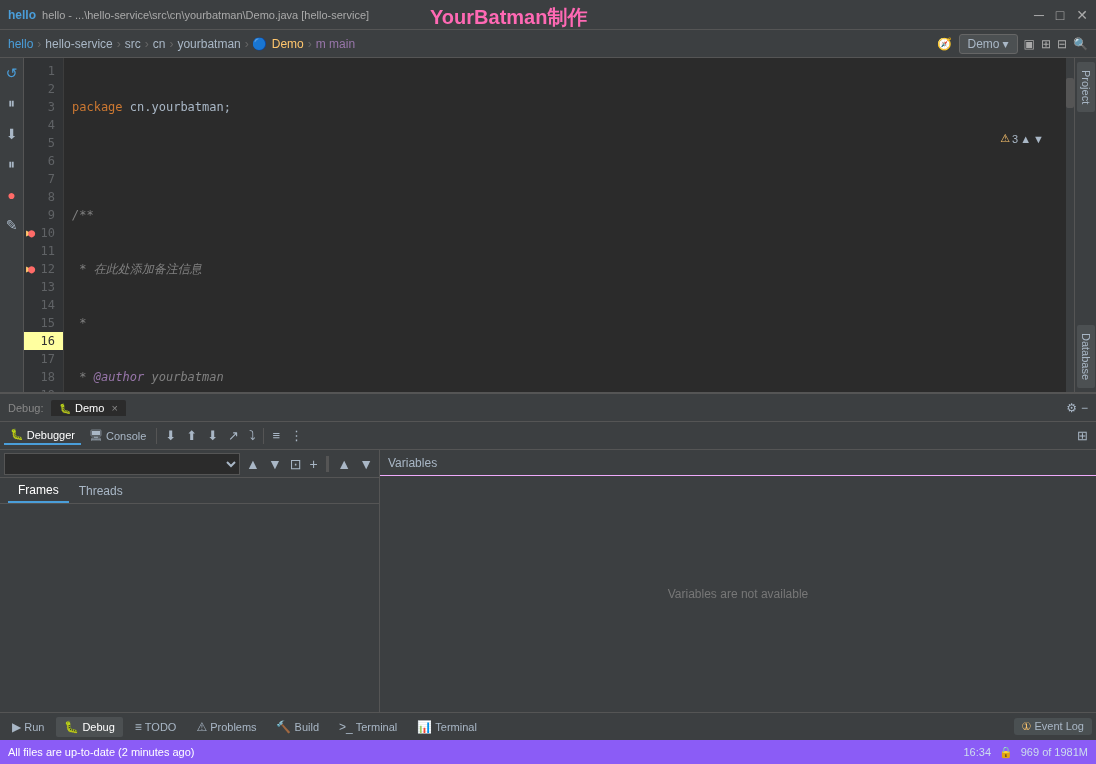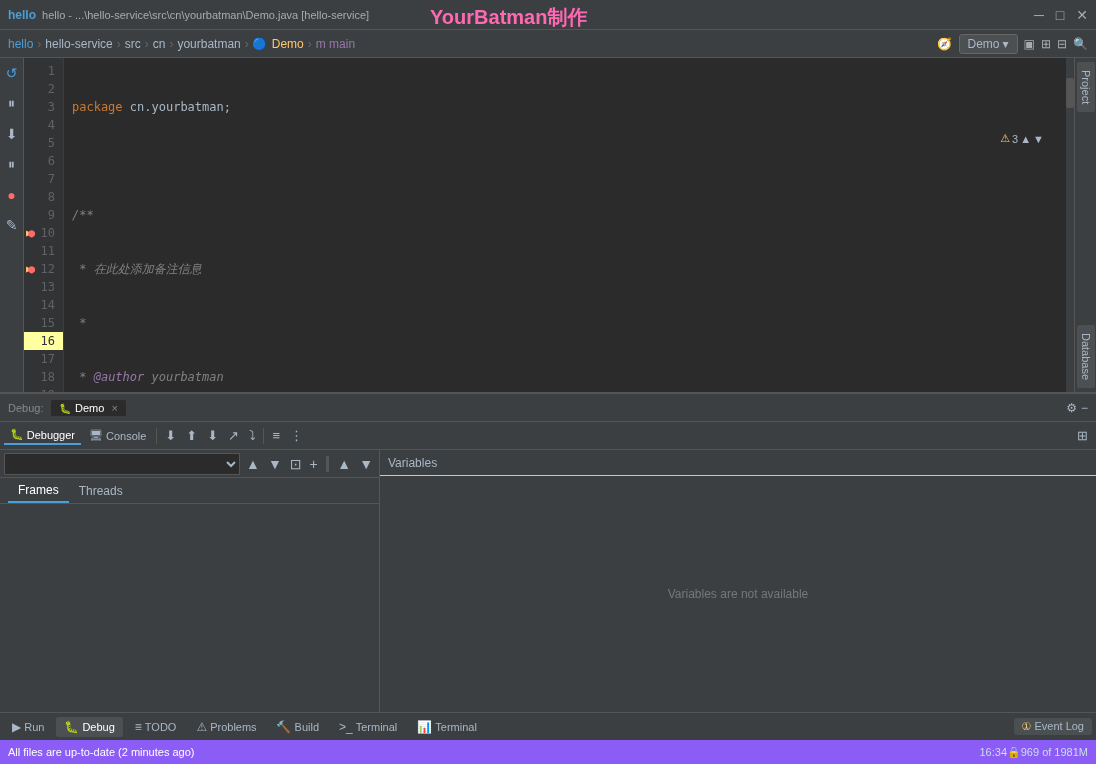--- a/index.html
+++ b/index.html
@@ -67,21 +67,21 @@
     #variables-empty { flex: 1; display: flex; align-items: center; justify-content: center; color: #777; font-size: 12px; }
 
     
     #debug-left-icons { width: 24px; background: #3c3f41; display: flex; flex-direction: column; align-items: center; padding: 4px 0; gap: 8px; border-right: 1px solid #555; }
     #debug-left-icons .icon { color: #a9b7c6; font-size: 14px; cursor: pointer; padding: 3px; }
     #debug-left-icons .icon.active { color: #4a9eda; }
 
     
     #statusbar { height: 24px; background: #8b5cf6; display: flex; align-items: center; padding: 0 8px; gap: 4px; }
     #statusbar .status-text { color: #fff; font-size: 11px; }
-    #statusbar-right { margin-left: auto; display: flex; }
+    #statusbar-right { margin-left: auto; display: flex; gap: 8px; }
     #statusbar-right span { color: #cde; font-size: 11px; }
 
     
     #bottom-toolbar { height: 28px; background: #3c3f41; display: flex; align-items: center; padding: 0 4px; gap: 4px; border-top: 1px solid #555; }
     .bottom-tab { display: flex; align-items: center; gap: 3px; padding: 3px 8px; color: #a9b7c6; font-size: 11px; cursor: pointer; border-radius: 2px; }
     .bottom-tab.active { background: #4c5052; color: #fff; }
     .bottom-tab .tab-icon { font-size: 12px; }
     #bottom-toolbar-right { margin-left: auto; }
     #event-log-btn { background: #4a5052; padding: 2px 8px; border-radius: 3px; color: #a9b7c6; font-size: 11px; cursor: pointer; }
 

